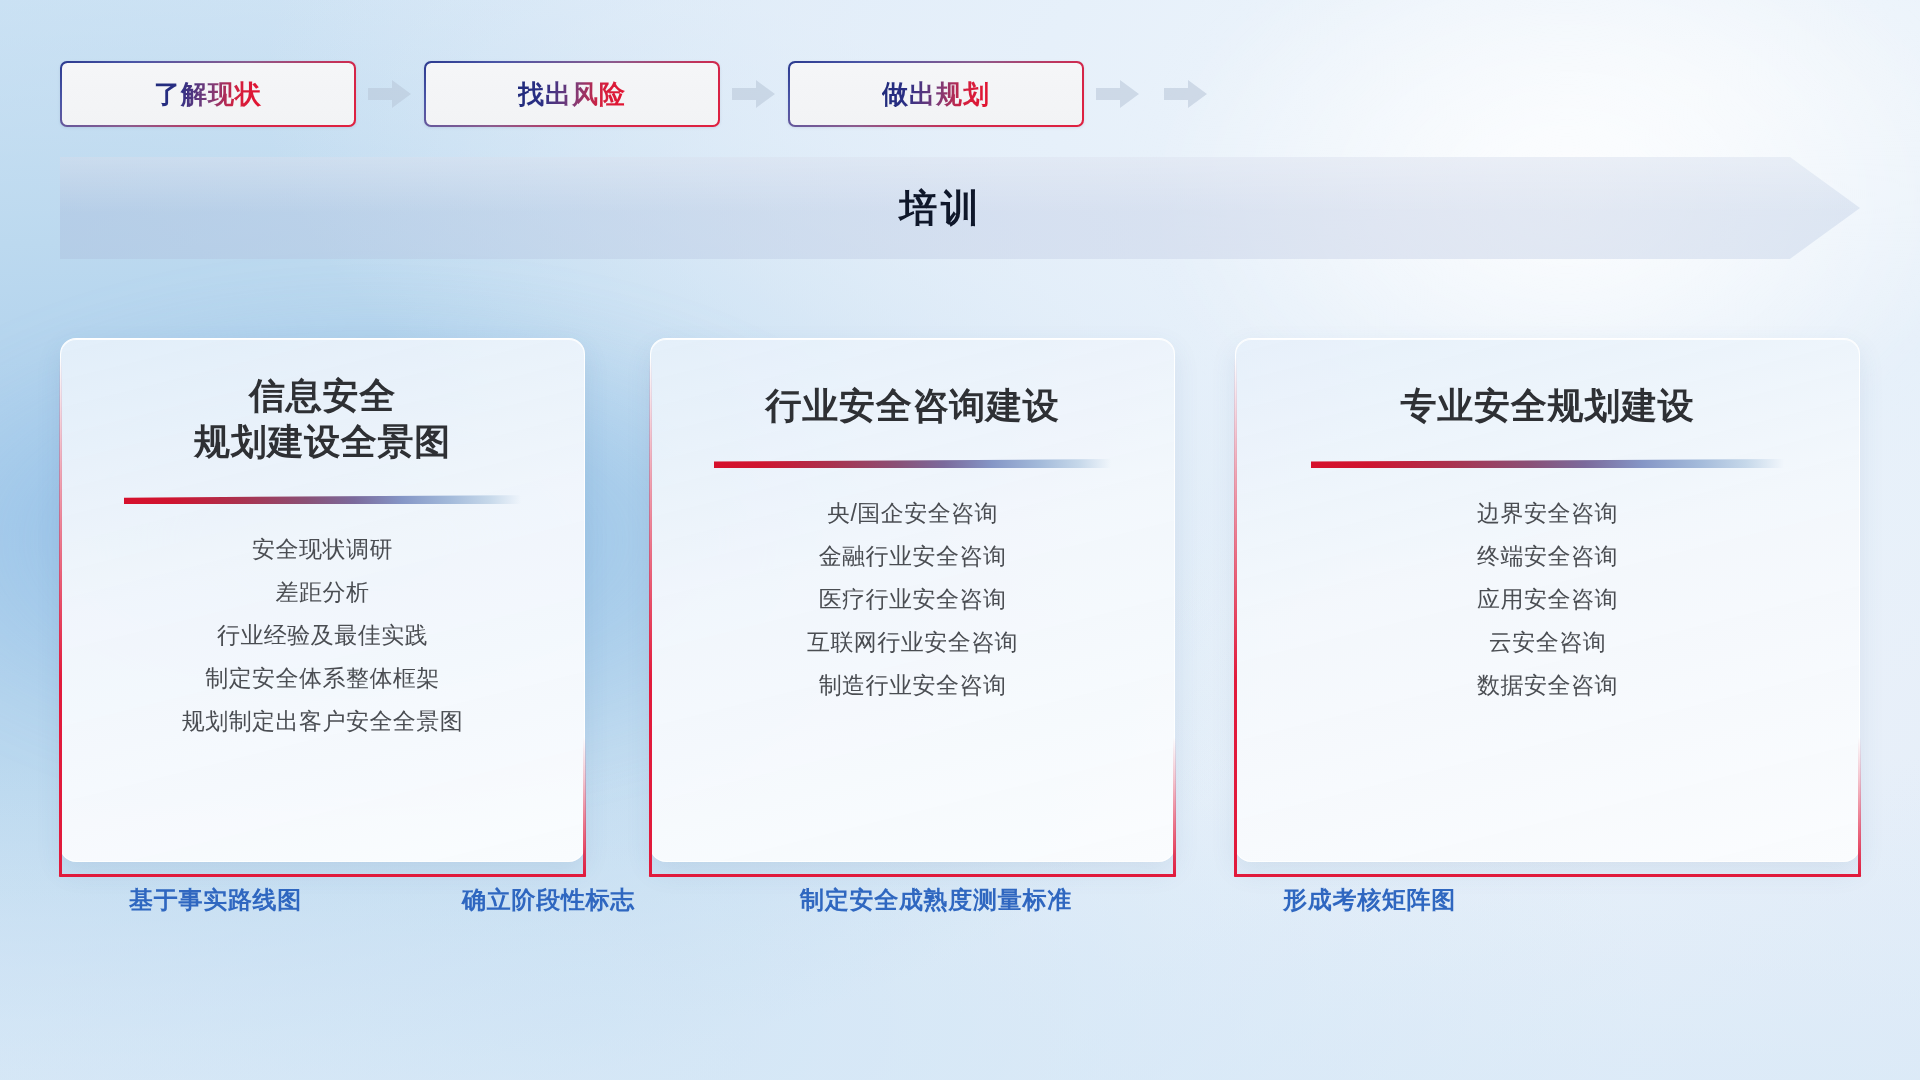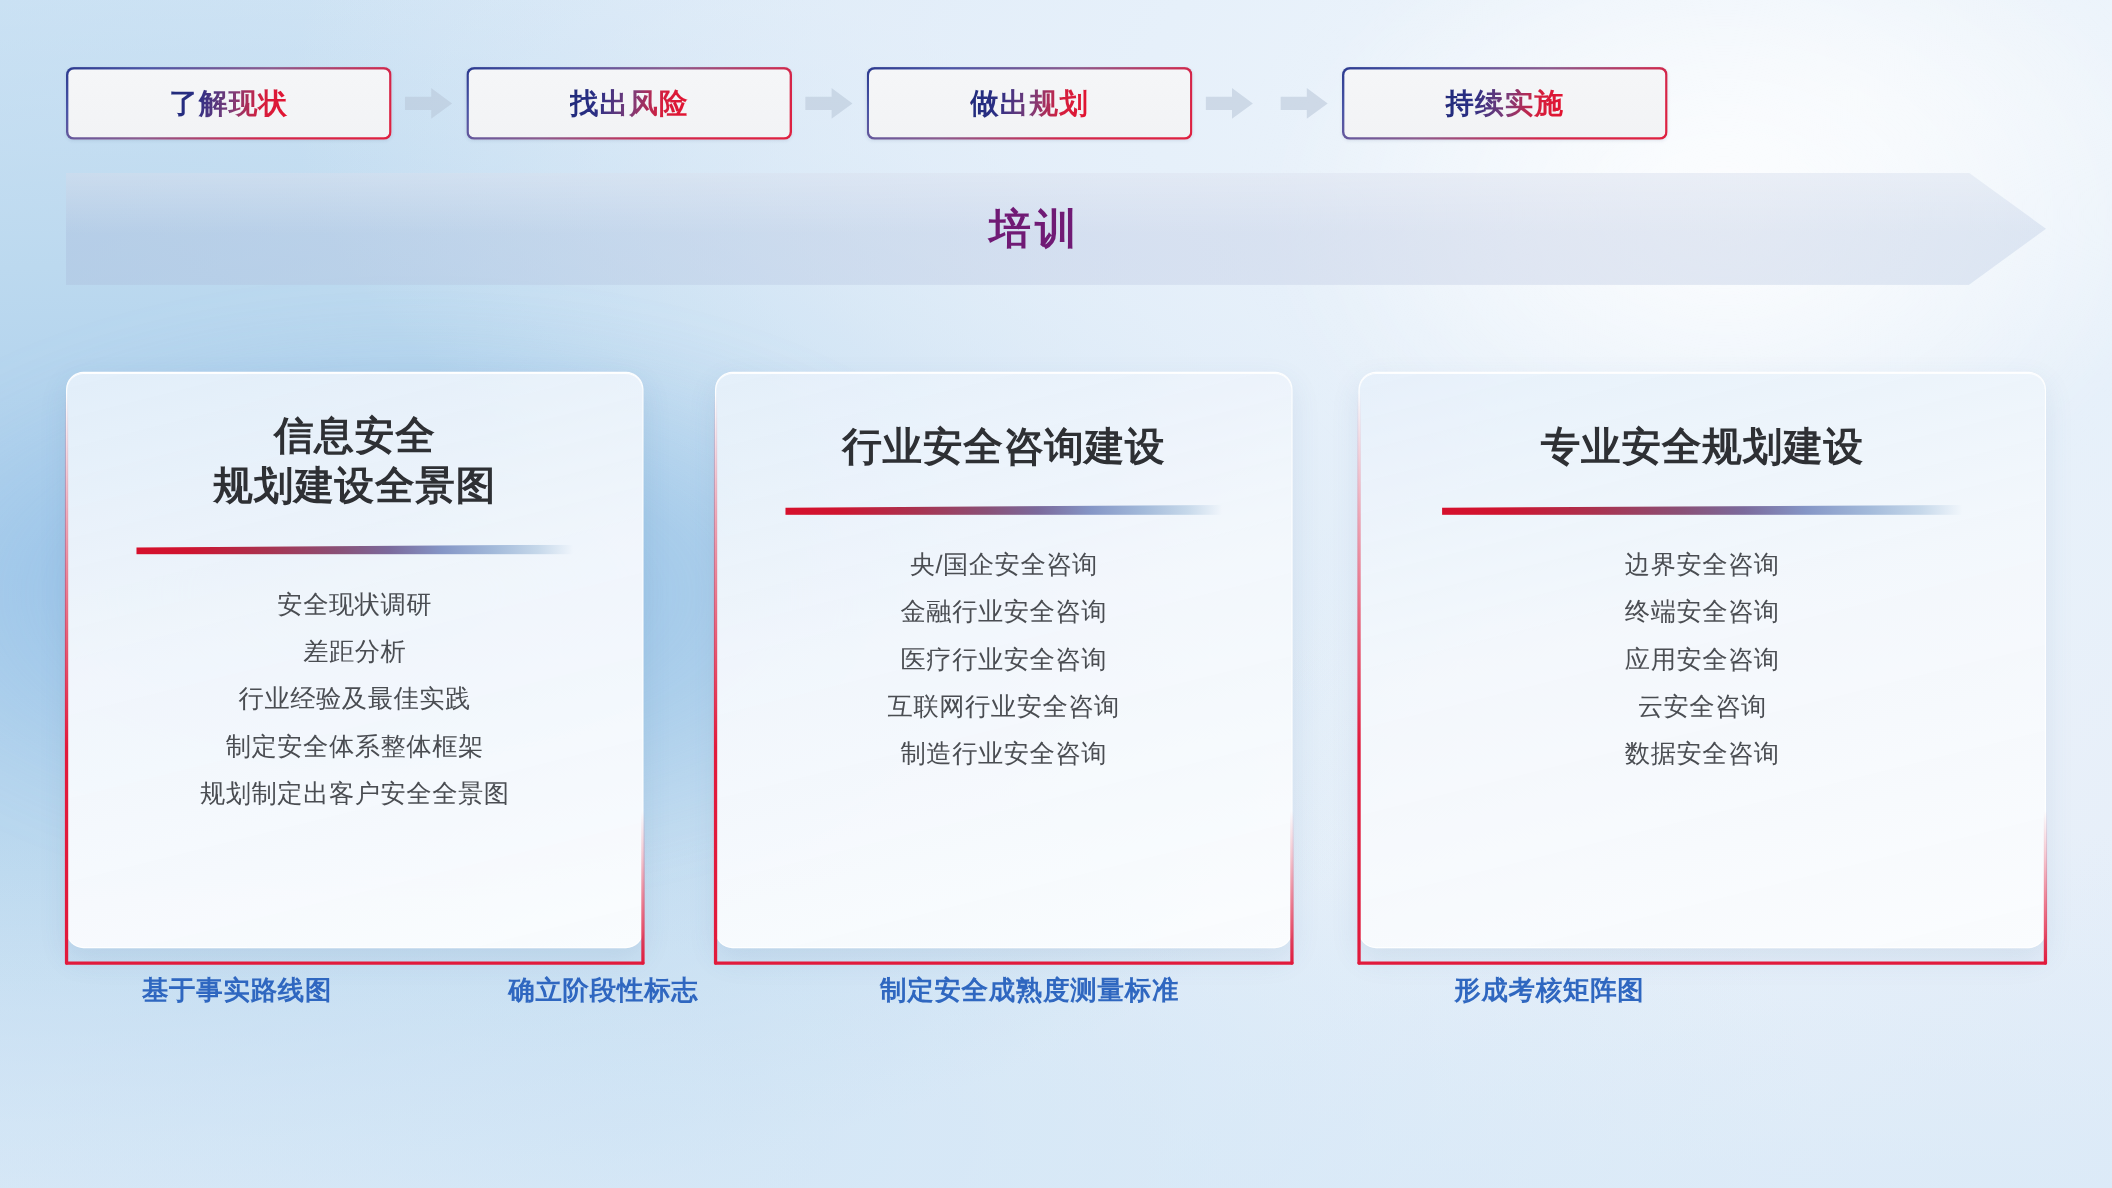--- a/index.html
+++ b/index.html
@@ -82,21 +82,21 @@
         rgba(211,219,236,.62) 74%,
         rgba(206,218,236,.58) 100%);
   }
   #banner .shape:after{
     content:""; position:absolute; inset:0;
     background:linear-gradient(to bottom, rgba(255,255,255,.28), rgba(255,255,255,0) 55%);
   }
   #banner-title{
     position:absolute; inset:0;
     display:flex; align-items:center; justify-content:center;
-    font-size:38px; font-weight:700; color:#701a75; letter-spacing:.10em;
+    font-size:38px; font-weight:700; color:#0f172a; letter-spacing:.10em;
     padding-right:38px;
   }
 
   
   #cards{
     position:absolute; left:60px; top:326px; width:1800px; height:548px; z-index:6;
   }
   .card{
     position:absolute; top:12px; height:524px;
     border-radius:16px;
@@ -199,23 +199,20 @@
         <path d="M0 9h24V1l19 14-19 14v-8H0z" fill="#b8c6d8"></path>
       </svg>
   </span>
 
   <span class="proc-arrow">
     <svg viewBox="0 0 44 30">
         <path d="M0 9h24V1l19 14-19 14v-8H0z" fill="#b8c6d8"></path>
       </svg>
   </span>
 
-  <div class="proc-box">
-    <span class="proc-label">持续实施</span>
-  </div>
 </div>
 
 <div id="banner">
   <div class="shape"></div>
   <div id="banner-title">培训</div>
 </div>
 
 <div id="cards">
 
   <div class="card" style="left:590px; width:525px;">
@@ -268,14 +265,14 @@
       <div class="li">云安全咨询</div>
       <div class="li">数据安全咨询</div>
     </div>
   </div>
 </div>
 
 <div id="bottom-labels">
   <div class="blabel" style="left:129px;">基于事实路线图</div>
   <div class="blabel" style="left:462px;">确立阶段性标志</div>
   <div class="blabel" style="left:780px;margin-left:20px;">制定安全成熟度测量标准</div>
-  <div class="blabel" style="left:1322px;">形成考核矩阵图</div>
+  <div class="blabel" style="left:1283px;">形成考核矩阵图</div>
 </div>
 
 </body></html>

